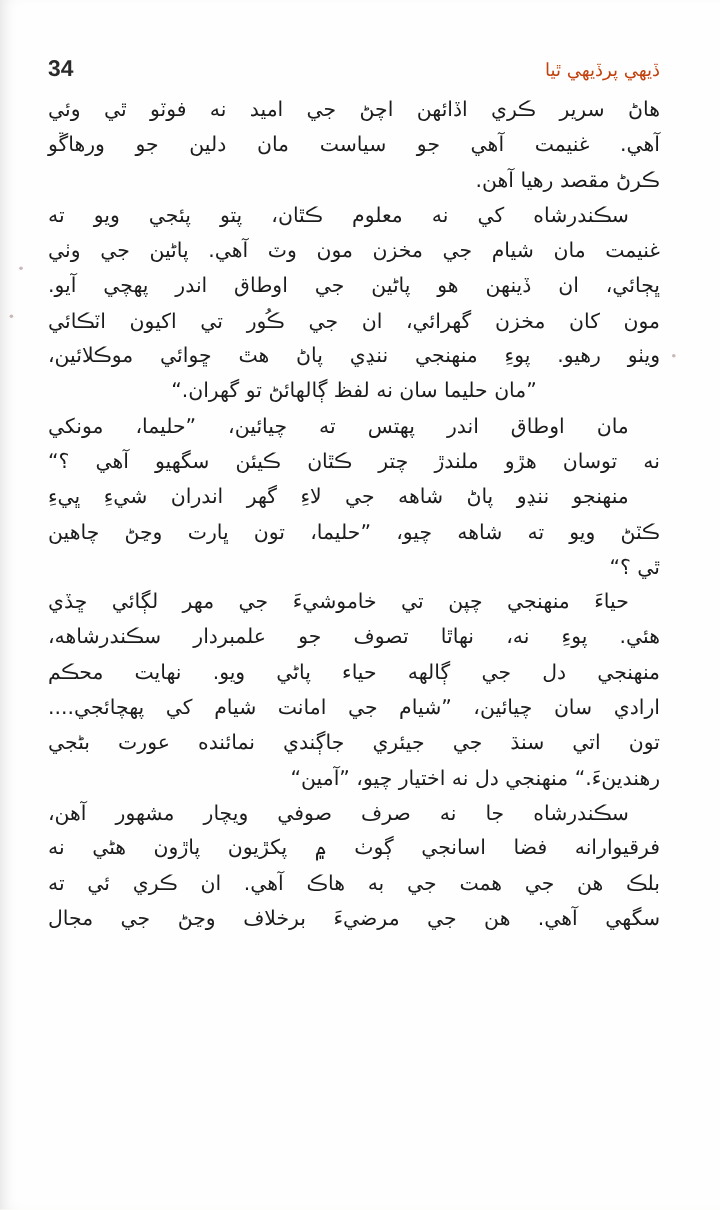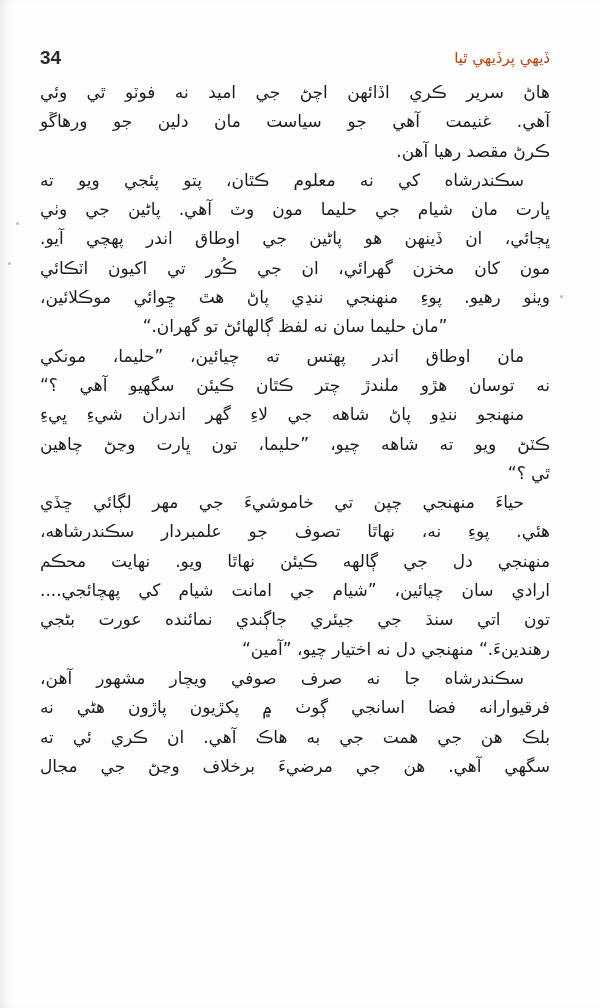--- a/index.html
+++ b/index.html
@@ -93,39 +93,39 @@
   </div>
 
   <div class="body-text">
     <div class="para">
       <span class="line">هاڻ سرير ڪري اڏائهن اچڻ جي اميد نه فوٽو ٿي وئي</span>
       <span class="line">آهي. غنيمت آهي جو سياست مان دلين جو ورهاڱو</span>
       <span class="line last">ڪرڻ مقصد رهيا آهن.</span>
     </div>
     <div class="para">
       <span class="line indented">سڪندرشاه کي نه معلوم ڪٿان، پتو پئجي ويو ته</span>
-      <span class="line">ڀارت مان شيام جي حليما مون وٽ آهي. پاڻين جي وٺي</span>
+      <span class="line">غنيمت مان شيام جي مخزن مون وٽ آهي. پاڻين جي وٺي</span>
       <span class="line">ڀڄائي، ان ڏينهن هو پاڻين جي اوطاق اندر پهچي آيو.</span>
       <span class="line">مون کان مخزن گهرائي، ان جي ڪُور تي اکيون اٽڪائي</span>
       <span class="line">ويٺو رهيو. پوءِ منهنجي ننڍي پاڻ هٿ ڇوائي موڪلائين،</span>
       <span class="line center">”مان حليما سان نه لفظ ڳالهائڻ تو گهران.“</span>
     </div>
     <div class="para">
       <span class="line indented">مان اوطاق اندر پهتس ته چيائين، ”حليما، مونکي</span>
       <span class="line">نه توسان هڙو ملندڙ چتر ڪٿان ڪيئن سگهيو آهي ؟“</span>
     </div>
     <div class="para">
       <span class="line indented">منهنجو ننڍو پاڻ شاهه جي لاءِ گهر اندران شيءِ ڀيءِ</span>
       <span class="line">ڪٽڻ ويو ته شاهه چيو، ”حليما، تون ڀارت وڃڻ چاهين</span>
       <span class="line last">ٿي ؟“</span>
     </div>
     <div class="para">
       <span class="line indented">حياءَ منهنجي چپن تي خاموشيءَ جي مهر لڳائي ڇڏي</span>
       <span class="line">هئي. پوءِ نه، نهاٿا تصوف جو علمبردار سڪندرشاهه،</span>
-      <span class="line">منهنجي دل جي ڳالهه ڪيئن نهاٿا ويو. نهايت محڪم</span>
+      <span class="line">منهنجي دل جي ڳالهه حياء پاڻي ويو. نهايت محڪم</span>
       <span class="line">ارادي سان چيائين، ”شيام جي امانت شيام کي پهچائجي....</span>
       <span class="line">تون اتي سنڌ جي جيئري جاڳندي نمائنده عورت بڻجي</span>
       <span class="line last">رهندينءَ.“ منهنجي دل نه اختيار چيو، ”آمين“</span>
     </div>
     <div class="para">
       <span class="line indented">سڪندرشاه جا نه صرف صوفي ويچار مشهور آهن،</span>
       <span class="line">فرقيوارانه فضا اسانجي ڳوٺ ۾ پکڙيون پاڙون هڻي نه</span>
       <span class="line">بلڪ هن جي همت جي به هاڪ آهي. ان ڪري ئي ته</span>
       <span class="line">سگهي آهي. هن جي مرضيءَ برخلاف وڃڻ جي مجال</span>
     </div>

